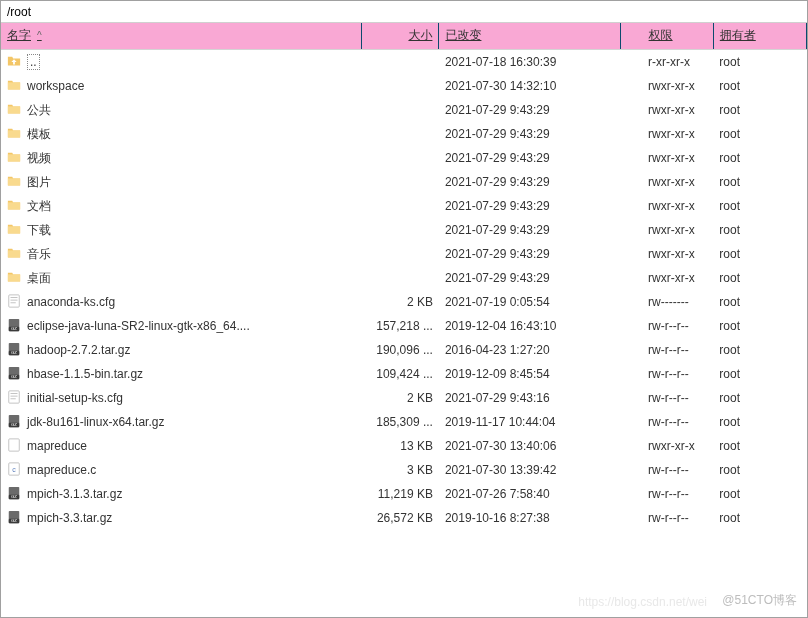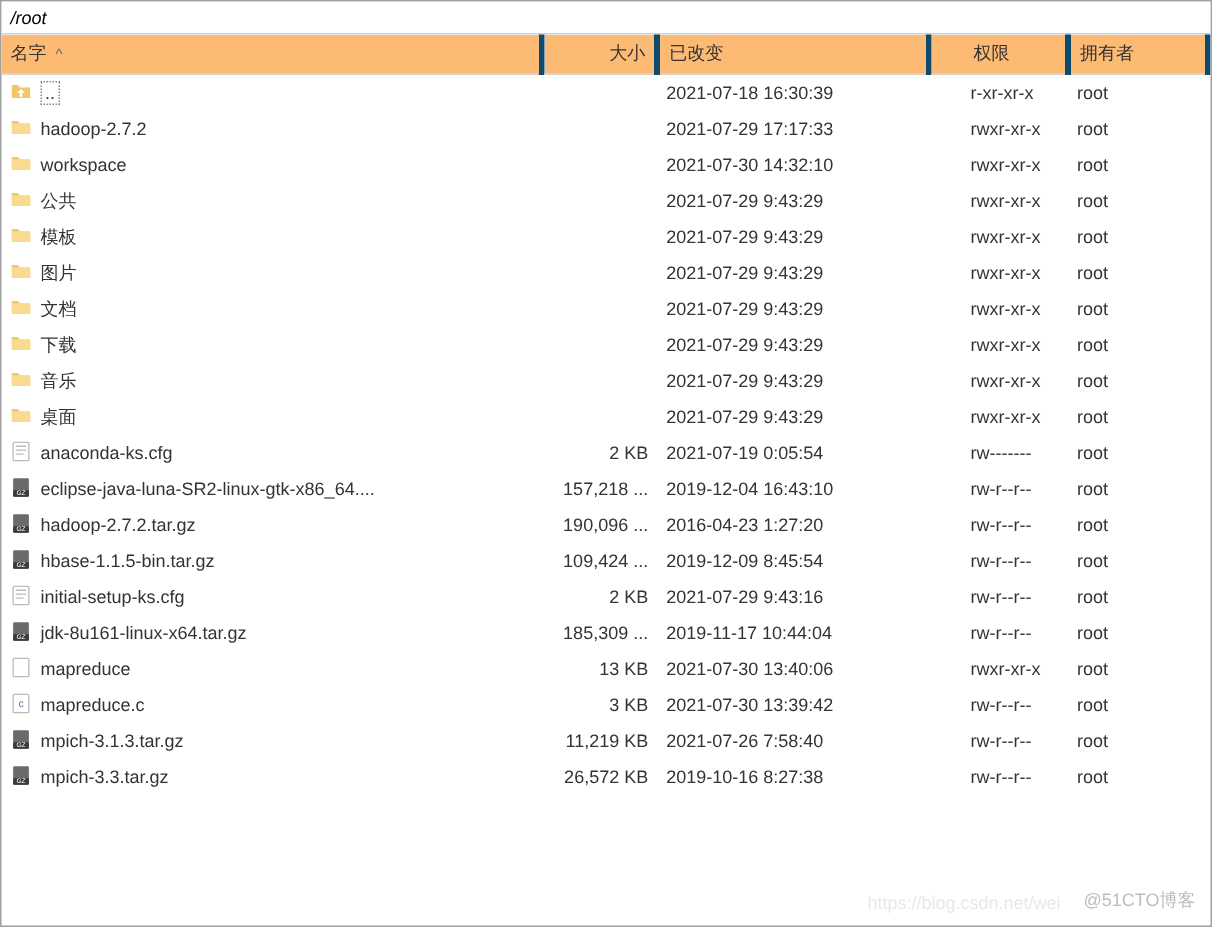--- a/index.html
+++ b/index.html
@@ -1,19 +1,19 @@
 <!DOCTYPE html>
 <html><head>
 <meta charset="utf-8">
 <style>
 * { margin:0; padding:0; box-sizing:border-box; }
 body { font-family:"Microsoft YaHei","Segoe UI",sans-serif; font-size:12px; background:#fff; width:808px; height:618px; border:1px solid #a0a0a0; position:relative; }
-.path-bar { height:22px; line-height:22px; padding-left:6px; background:#fff; border-bottom:1px solid #d0d0d0;font-style:italic; }
+.path-bar { height:22px; line-height:22px; padding-left:6px; background:#fff; border-bottom:1px solid #d0d0d0; }
 .table { width:100%; border-collapse:collapse; table-layout:fixed; }
-th { text-align:left; font-weight:normal; height:26px; padding:4px 6px; background:#fdba74; border-bottom:1px solid #d4d4d4; border-right:4px solid #0c4a6e; color:#333; position:relative; }
+th { text-align:left; font-weight:normal; height:26px; padding:4px 6px; background:#f9a8d4; border-bottom:1px solid #d4d4d4; border-right:1px solid #0c4a6e; color:#333; position:relative;text-decoration:underline; }
 td { height:24px; padding:0 6px; color:#333; white-space:nowrap; overflow:hidden; text-overflow:ellipsis; }
 .col-name  { width:348px; }
 .col-size  { width:75px; text-align:right; }
 .col-date  { width:175px; }
 .col-perm  { width:90px;padding-left:28px; }
 .col-owner { width:90px; }
 th.col-size, td.col-size { text-align:right; }
 .icon { display:inline-block; width:14px; height:14px; vertical-align:-2px; margin-right:6px; }
 tr.file-row { line-height:24px; }
 .sort { font-size:10px; color:#666; margin-left:6px; }
@@ -45,30 +45,20 @@
             </svg></span><span class="dotted">..</span></td>
         <td class="col-size"></td>
         <td class="col-date">2021-07-18 16:30:39</td>
         <td class="col-perm">r-xr-xr-x</td>
         <td class="col-owner">root</td>
       </tr>
       <tr class="file-row">
         <td class="col-name"><span class="icon"><svg viewBox="0 0 16 16">
               <path fill="#f3c667" d="M1 3h5l1 2h8v8H1z"></path>
               <path fill="#f9da8e" d="M1 5h14v8H1z"></path>
-            </svg></span><span>hadoop-2.7.2</span></td>
-        <td class="col-size"></td>
-        <td class="col-date">2021-07-29 17:17:33</td>
-        <td class="col-perm">rwxr-xr-x</td>
-        <td class="col-owner">root</td>
-      </tr>
-      <tr class="file-row">
-        <td class="col-name"><span class="icon"><svg viewBox="0 0 16 16">
-              <path fill="#f3c667" d="M1 3h5l1 2h8v8H1z"></path>
-              <path fill="#f9da8e" d="M1 5h14v8H1z"></path>
             </svg></span><span>workspace</span></td>
         <td class="col-size"></td>
         <td class="col-date">2021-07-30 14:32:10</td>
         <td class="col-perm">rwxr-xr-x</td>
         <td class="col-owner">root</td>
       </tr>
       <tr class="file-row">
         <td class="col-name"><span class="icon"><svg viewBox="0 0 16 16">
               <path fill="#f3c667" d="M1 3h5l1 2h8v8H1z"></path>
               <path fill="#f9da8e" d="M1 5h14v8H1z"></path>
@@ -76,20 +66,30 @@
         <td class="col-size"></td>
         <td class="col-date">2021-07-29 9:43:29</td>
         <td class="col-perm">rwxr-xr-x</td>
         <td class="col-owner">root</td>
       </tr>
       <tr class="file-row">
         <td class="col-name"><span class="icon"><svg viewBox="0 0 16 16">
               <path fill="#f3c667" d="M1 3h5l1 2h8v8H1z"></path>
               <path fill="#f9da8e" d="M1 5h14v8H1z"></path>
             </svg></span><span>模板</span></td>
+        <td class="col-size"></td>
+        <td class="col-date">2021-07-29 9:43:29</td>
+        <td class="col-perm">rwxr-xr-x</td>
+        <td class="col-owner">root</td>
+      </tr>
+      <tr class="file-row">
+        <td class="col-name"><span class="icon"><svg viewBox="0 0 16 16">
+              <path fill="#f3c667" d="M1 3h5l1 2h8v8H1z"></path>
+              <path fill="#f9da8e" d="M1 5h14v8H1z"></path>
+            </svg></span><span>视频</span></td>
         <td class="col-size"></td>
         <td class="col-date">2021-07-29 9:43:29</td>
         <td class="col-perm">rwxr-xr-x</td>
         <td class="col-owner">root</td>
       </tr>
       <tr class="file-row">
         <td class="col-name"><span class="icon"><svg viewBox="0 0 16 16">
               <path fill="#f3c667" d="M1 3h5l1 2h8v8H1z"></path>
               <path fill="#f9da8e" d="M1 5h14v8H1z"></path>
             </svg></span><span>图片</span></td>

